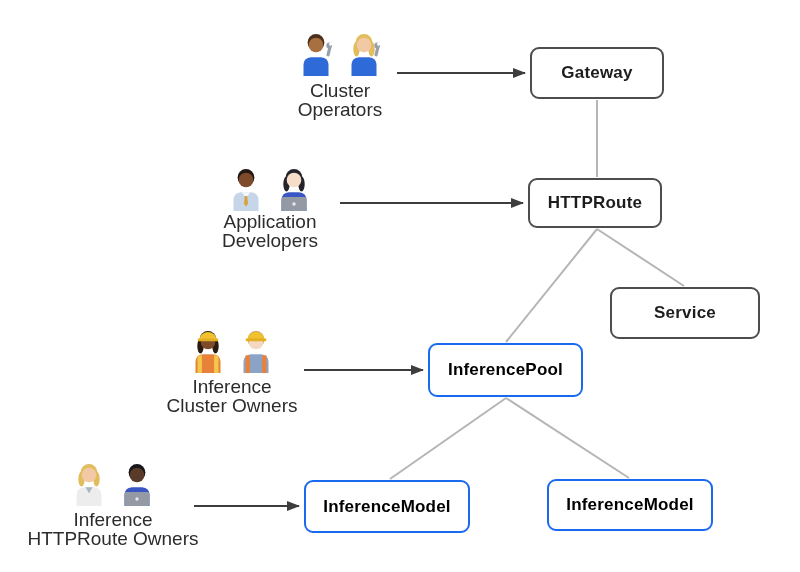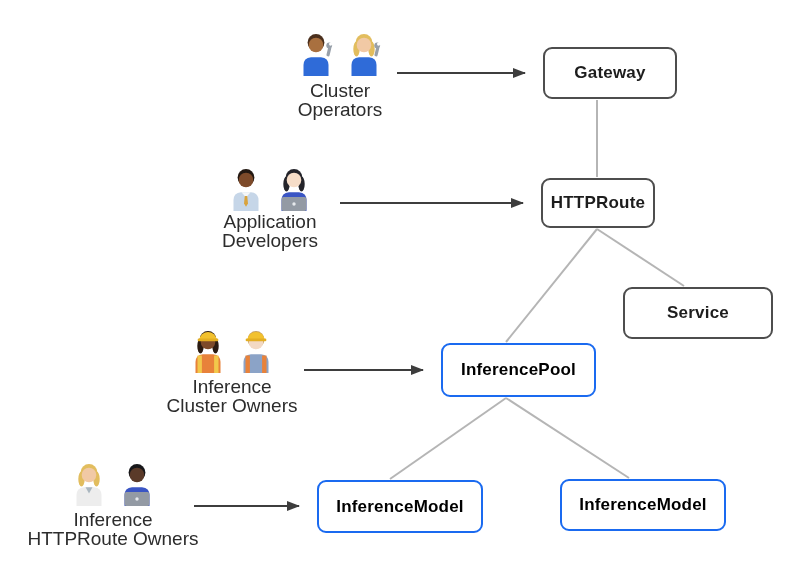--- a/index.html
+++ b/index.html
@@ -25,21 +25,20 @@
     position: absolute;
     display: flex;
     align-items: center;
     justify-content: center;
     background: #ffffff;
     border-radius: 9px;
     font-weight: bold;
     font-size: 17px;
     letter-spacing: 0.2px;
     box-sizing: border-box;
-    margin-left: 13px;
   }
   .node.dark {
     border: 2.5px solid #4d4d4d;
     color: #1d1d1d;
   }
   .node.blue {
     border: 2px solid #1a6af0;
     color: #000000;
   }
   .persona-people {
@@ -76,21 +75,21 @@
         <line x1="397" y1="73" x2="525" y2="73" stroke="#3d3d3d" stroke-width="2.2" marker-end="url(#arrowhead)"></line>
         <line x1="340" y1="203" x2="523" y2="203" stroke="#3d3d3d" stroke-width="2.2" marker-end="url(#arrowhead)"></line>
         <line x1="304" y1="370" x2="423" y2="370" stroke="#3d3d3d" stroke-width="2.2" marker-end="url(#arrowhead)"></line>
         <line x1="194" y1="506" x2="299" y2="506" stroke="#3d3d3d" stroke-width="2.2" marker-end="url(#arrowhead)"></line>
       </g>
   </svg>
   <div id="nodes-layer">
       <div class="node dark" style="left: 530px; top: 47px; width: 134px; height: 52px;">
         <span>Gateway</span>
       </div>
-      <div class="node dark" style="left: 528px; top: 178px; width: 114px; height: 50px;">
+      <div class="node dark" style="left: 528px; top: 178px; width: 134px; height: 50px;">
         <span>HTTPRoute</span>
       </div>
       <div class="node dark" style="left: 610px; top: 287px; width: 150px; height: 52px;">
         <span>Service</span>
       </div>
       <div class="node blue" style="left: 428px; top: 343px; width: 155px; height: 54px;">
         <span>InferencePool</span>
       </div>
       <div class="node blue" style="left: 304px; top: 480px; width: 166px; height: 53px;">
         <span>InferenceModel</span>

